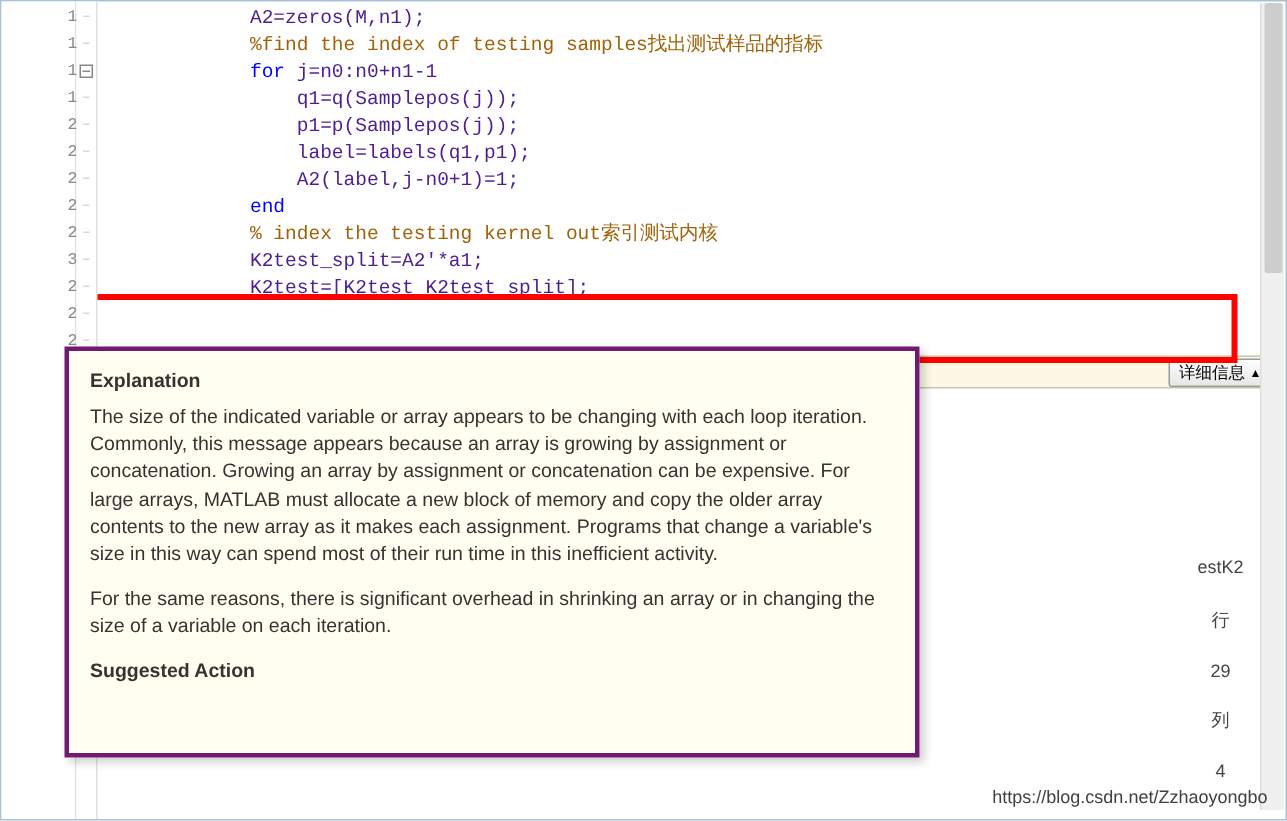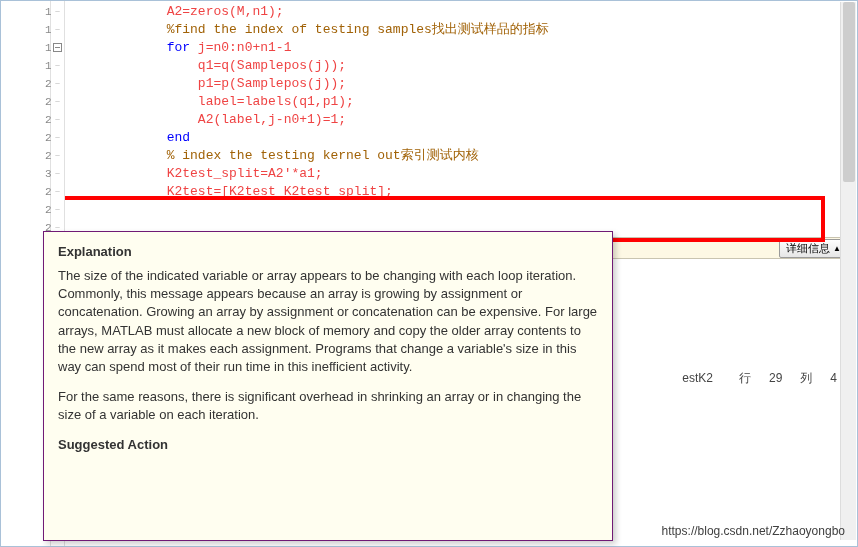--- a/index.html
+++ b/index.html
@@ -10,34 +10,34 @@
 .gutter div { height: 18px; line-height: 18px; font-size: 11px; }
 .fold-col { width: 14px; background: #fff; border-right: 1px solid #e0e0e0; padding-top: 2px; }
 .fold-col div { height: 18px; position: relative; }
 .fold-minus { width: 9px; height: 9px; border: 1px solid #888; background: #fff; position: absolute; top: 4px; left: 2px; }
 .fold-minus::after { content: ''; position: absolute; top: 3px; left: 1px; width: 5px; height: 1px; background: #888; }
 .dash { color: #ccc; text-align: center; font-size: 10px; line-height: 18px; }
 .code-lines { flex: 1; padding-top: 2px; padding-left: 8px; overflow: hidden; position: relative; }
 .code-lines .line { height: 18px; line-height: 18px; white-space: pre; }
 .kw { color: #0000ff; }
 .cm { color: #a16207; }
-.fn { color: #ef4444; text-align: right; }
+.fn { color: #4c1d95; text-align: right; }
 .highlight-box { position: absolute; border: 4px solid #ff0000; background: transparent; z-index: 2; pointer-events: none; }
 .warn-line { background: #fdf8e4; border: 1px solid #c9c4b0; padding: 2px 6px; display: flex; align-items: center; height: 22px; margin-left: -8px; margin-right: 2px; }
 .warn-icon { width: 14px; height: 14px; margin-right: 6px; position: relative; }
 .warn-icon svg { width: 14px; height: 14px; }
 .warn-text { flex: 1; font-family: "Microsoft YaHei", SimSun, sans-serif; font-size: 12px; color: #333; }
 .detail-btn { font-family: "Microsoft YaHei", SimSun, sans-serif; font-size: 11px; padding: 1px 6px; background: linear-gradient(#fefefe, #e6e6e6); border: 1px solid #9a9a9a; border-radius: 2px; cursor: pointer; display: flex; align-items: center; gap: 3px; text-align: center; }
 .detail-btn .arrow { font-size: 8px; }
-.tooltip { position: absolute; left: 42px; top: 230px; width: 570px; height: 310px; background: #fffef0; border: 1px solid #701a75; box-shadow: 3px 3px 6px rgba(0,0,0,0.2); padding: 12px 14px; font-family: "Segoe UI", Tahoma, sans-serif; font-size: 13px; color: #333; z-index: 5; overflow: hidden; }
+.tooltip { position: absolute; left: 42px; top: 230px; width: 570px; height: 274px; background: #fffef0; border: 3px solid #701a75; box-shadow: 3px 3px 6px rgba(0,0,0,0.2); padding: 12px 14px; font-family: "Segoe UI", Tahoma, sans-serif; font-size: 13px; color: #333; z-index: 5; overflow: hidden; }
 .tooltip h4 { font-weight: bold; margin-bottom: 8px; font-size: 13px; }
 .tooltip p { margin-bottom: 12px; line-height: 1.4; }
 .scrollbar { position: absolute; right: 1px; top: 1px; width: 16px; height: 538px; background: #f0f0f0; border-left: 1px solid #ddd; }
 .scrollbar .thumb { position: absolute; top: 0; left: 2px; width: 12px; height: 180px; background: #cdcdcd; border-radius: 2px; }
-.status { position: absolute; right: 20px; top: 368px; font-family: "Microsoft YaHei", SimSun, sans-serif; font-size: 12px; color: #444; display: flex; gap: 18px; align-items: center; }
+.status { position: absolute; right: 20px; top: 368px; font-family: "Microsoft YaHei", SimSun, sans-serif; font-size: 12px; color: #444; display: flex; gap: 18px; align-items: center; flex-direction: column; }
 .status .tab { padding: 2px 8px; background: #fff; }
 .watermark { position: absolute; right: 12px; bottom: 8px; font-family: Arial, sans-serif; font-size: 12px; color: #404040; z-index: 1; }
 </style>
 </head>
 <body>
 
 <div class="editor-frame">
   <div class="code-area">
     <div class="gutter">
       <div>16</div>

